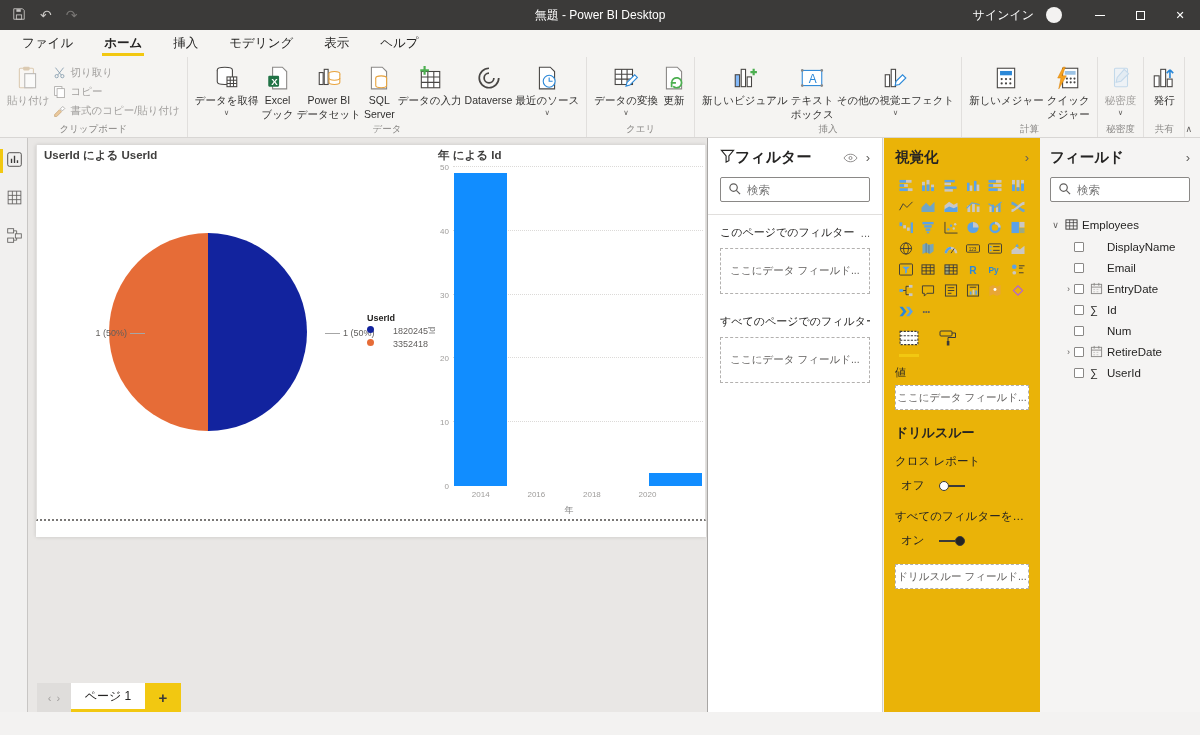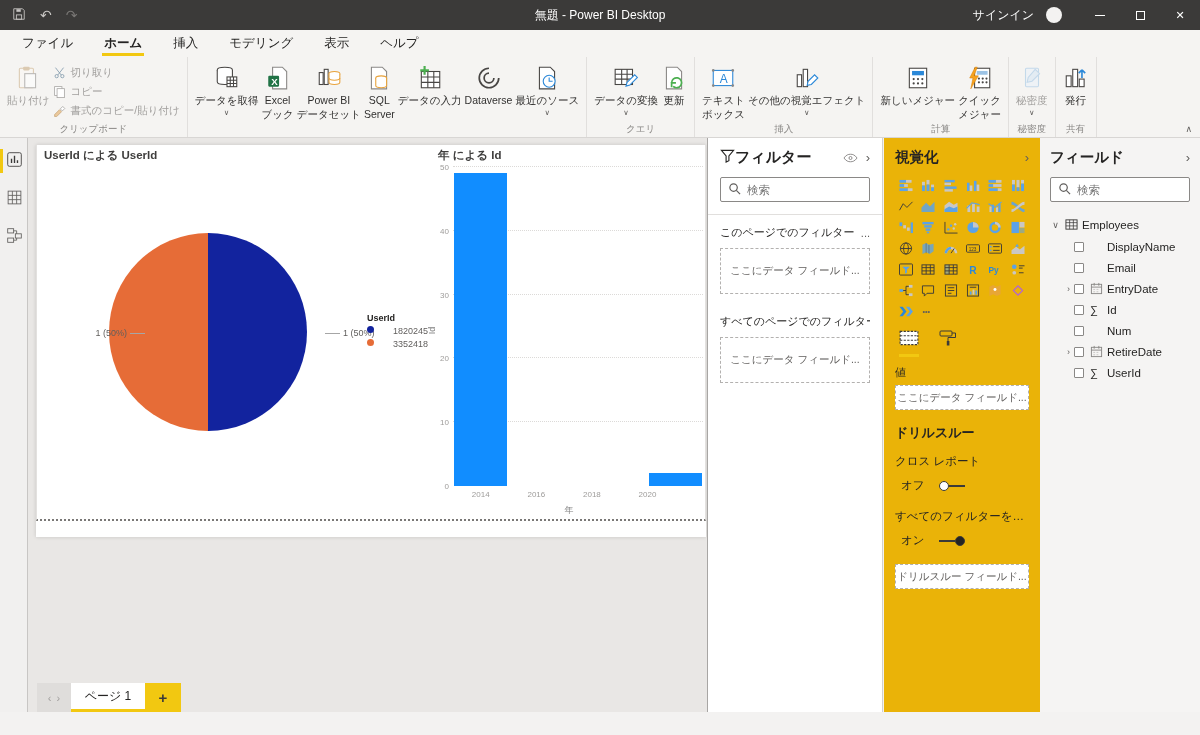--- a/index.html
+++ b/index.html
@@ -280,20 +280,21 @@
         <span class="ricon">
             <svg viewBox="0 0 24 24" width="26" height="26">
               <path d="M5 2h10l4 4v16H5z" fill="#fff" stroke="#484644"></path>
               <circle cx="14" cy="15" r="5.5" fill="#fff" stroke="#2B88D8"></circle>
               <path d="M14 11.5V15h3.2" fill="none" stroke="#2B88D8"></path>
             </svg>
           </span>
         <span>最近のソース</span>
           <span class="caret">∨</span>
       </div>
+      <div class="rgroup-label">データ</div>
     </div>
 
     <div class="rgroup">
       <div class="rbtn">
         <span class="ricon">
             <svg viewBox="0 0 24 24" width="26" height="26">
               <rect x="2" y="4" width="16" height="14" fill="#fff" stroke="#484644"></rect>
               <path d="M2 8.5h16M2 13h16M8 4v14M13 4v14" stroke="#484644"></path>
               <path d="M13 16l7-7 2.5 2.5-7 7-3.5 1z" fill="#fff" stroke="#2B88D8"></path>
             </svg>
@@ -308,20 +309,31 @@
               <path d="M9.8 16.5a4.6 4.6 0 1 1 1.4 3.2" fill="none" stroke="#4CAF50" stroke-width="1.6"></path>
               <path d="M9.8 20.5v-4h4" fill="none" stroke="#4CAF50" stroke-width="1.6"></path>
             </svg>
           </span>
         <span>更新</span>
       </div>
       <div class="rgroup-label">クエリ</div>
     </div>
 
     <div class="rgroup">
+      <div class="rbtn">
+        <span class="ricon">
+            <svg viewBox="0 0 24 24" width="26" height="26">
+              <rect x="3" y="9" width="4" height="11" fill="#83B9F9" stroke="#484644"></rect>
+              <rect x="8.5" y="4" width="4" height="16" fill="#fff" stroke="#484644"></rect>
+              <rect x="14" y="11" width="4" height="9" fill="#fff" stroke="#484644"></rect>
+              <path d="M17 6.5h6M20 3.5v6" stroke="#4CAF50" stroke-width="2"></path>
+            </svg>
+          </span>
+        <span>新しいビジュアル</span>
+      </div>
       <div class="rbtn">
         <span class="ricon">
             <svg viewBox="0 0 24 24" width="26" height="26">
               <rect x="3" y="5" width="18" height="14" fill="#fff" stroke="#2B88D8"></rect>
               <text x="9" y="16.5" font-size="11" fill="#2B88D8">A</text>
               <circle cx="3" cy="5" r="1.2" fill="#8A8886"></circle>
               <circle cx="21" cy="5" r="1.2" fill="#8A8886"></circle>
               <circle cx="3" cy="19" r="1.2" fill="#8A8886"></circle>
               <circle cx="21" cy="19" r="1.2" fill="#8A8886"></circle>
             </svg>

